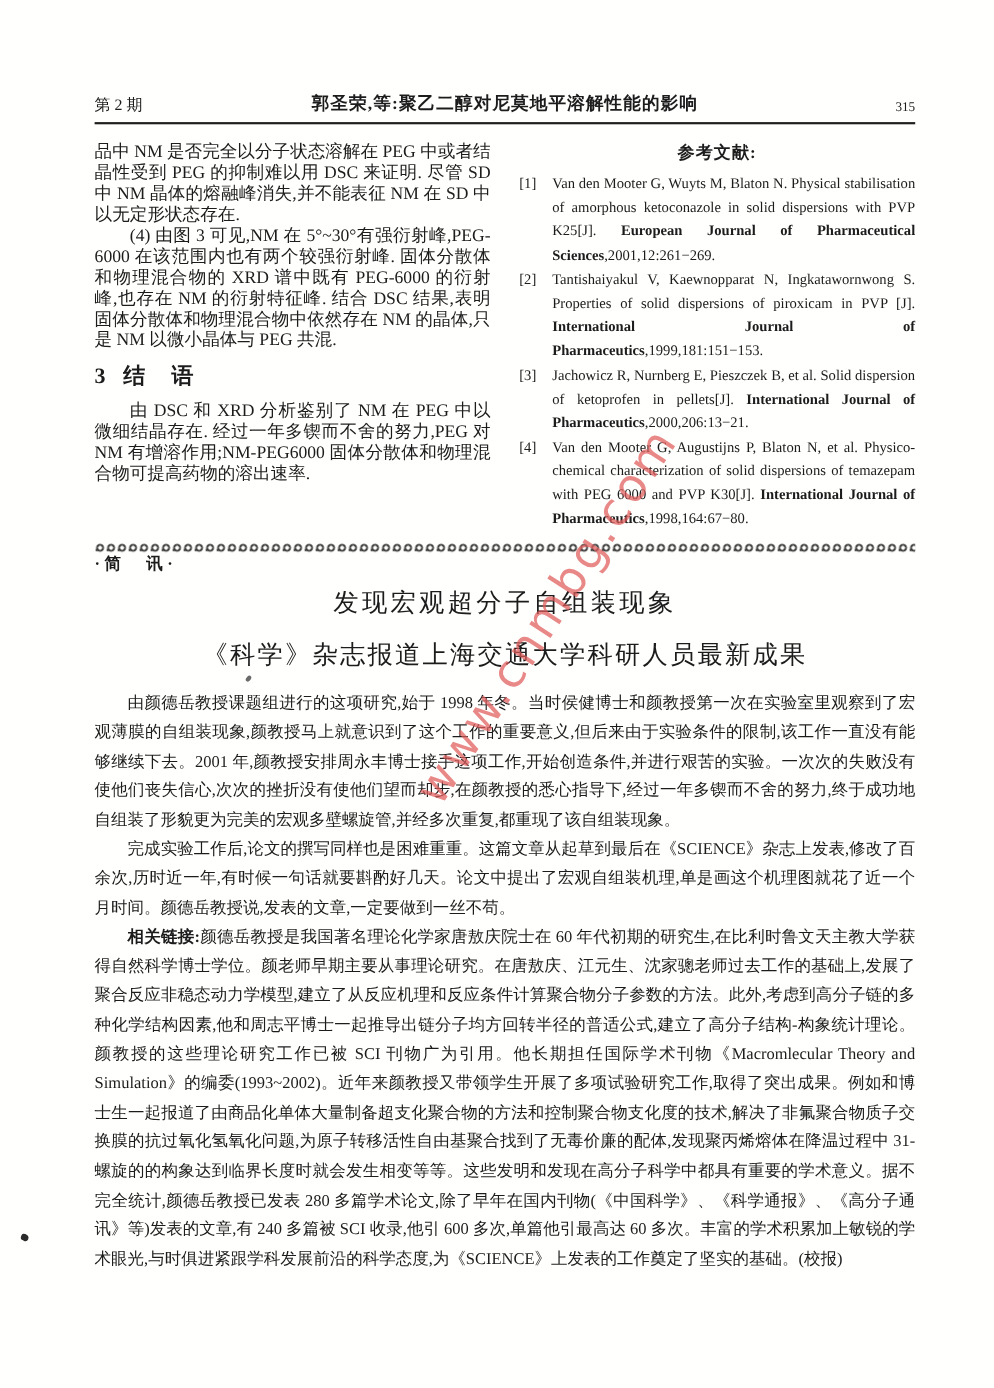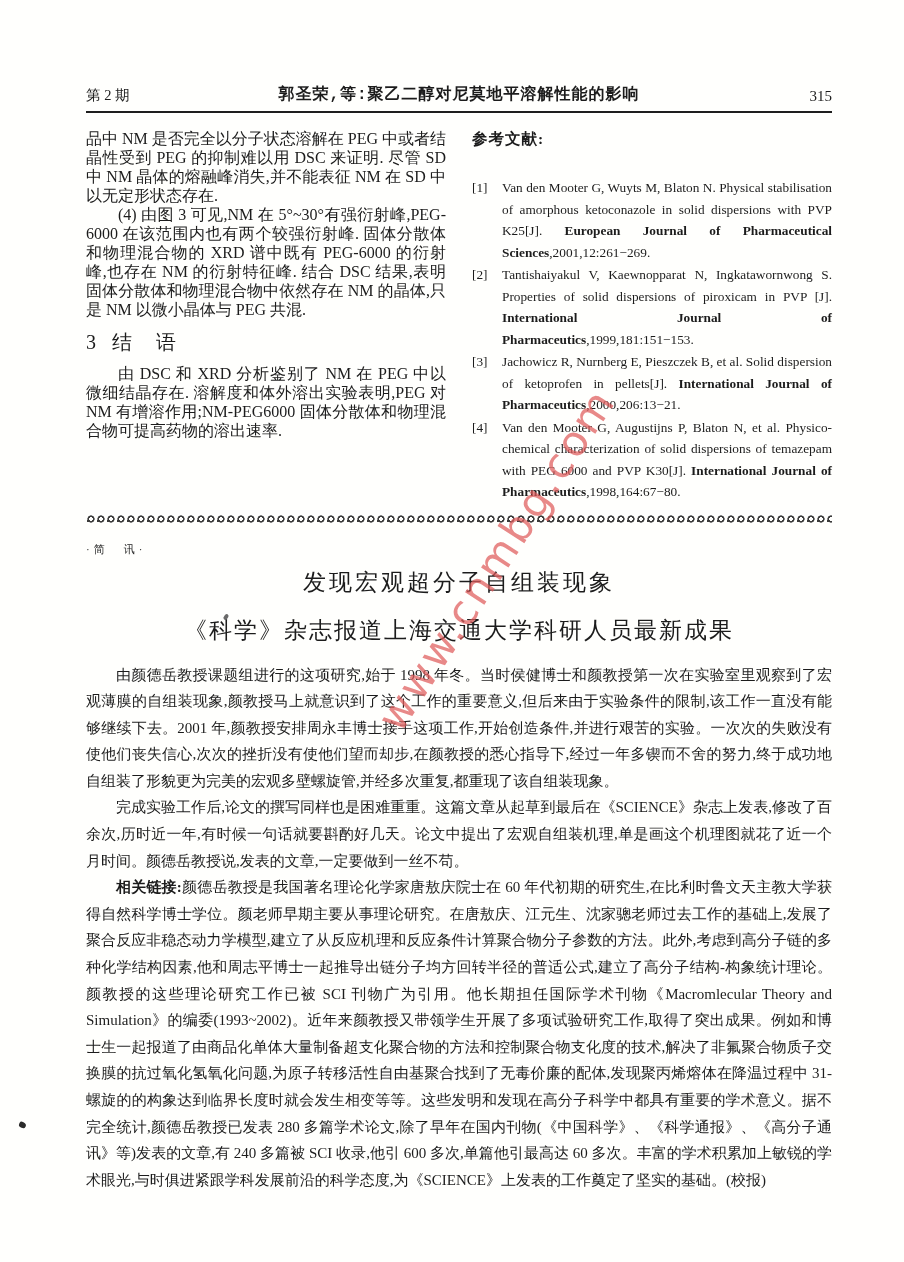--- a/index.html
+++ b/index.html
@@ -7,52 +7,52 @@
   .page {
     position:relative; width:904px; height:1262px; margin:0 auto;
     background:#fffffd; color:#1c1c1c; overflow:hidden;
     font-family:"Liberation Serif","DejaVu Serif",serif;
   }
   .inner { padding:84px 72px 0 86px; }
 
   
   .runhead { display:flex; align-items:flex-end; font-size:14.5px; }
   .runhead .issue { width:140px; }
-  .runhead .rtitle { flex:1; text-align:center; font-size:16px; font-weight:bold; letter-spacing:1px;font-family:Liberation Mono, monospace; }
-  .runhead .pageno { width:140px; text-align:right; font-size:15px; }
+  .runhead .rtitle { flex:1; text-align:center; font-size:16px; font-weight:bold; letter-spacing:1px; }
+  .runhead .pageno { width:140px; text-align:right; font-size:12px; }
   .headrule { border-bottom:2px solid #1e1e1e; margin-top:6px; }
 
   
   .cols { display:flex; gap:26px; margin-top:16px; }
   .col { flex:1; min-width:0; }
   .col-left { font-size:16px; line-height:19px; text-align:justify; }
   .col-left p.indent { text-indent:2em; }
-  .sec-head { font-size:20px; font-weight:normal; margin:14px 0 12px 0; letter-spacing:2px; }
+  .sec-head { font-size:20px; font-weight:bold; margin:14px 0 12px 0; letter-spacing:2px; }
   .sec-head .no { margin-right:16px; letter-spacing:0; }
 
   
-  .ref-head { font-size:15.5px; font-weight:bold; margin-bottom:27px; letter-spacing:1px; }
+  .ref-head { font-size:15.5px; font-weight:bold; margin-bottom:6px; letter-spacing:1px;text-align:center; }
   .refs { list-style:none; font-size:13.3px; line-height:21.5px; text-align:justify; }
   .ref { display:flex; margin-bottom:1px; }
   .ref .no { width:30px; flex:0 0 30px; }
   .ref .body { flex:1; }
   .ref .jrnl { font-weight:bold; }
 
   
   .ornament {
     margin-top:10px; height:10px;
     background-image:
       radial-gradient(circle at 5px 5px, rgba(45,45,45,0) 1.7px, #3b3b3b 2.1px, #3b3b3b 3.3px, rgba(45,45,45,0) 3.9px),
       radial-gradient(circle at 2px 7px, #3b3b3b 0.8px, rgba(45,45,45,0) 1.4px);
     background-size:10px 10px, 10px 10px;
     background-repeat:repeat-x;
   }
 
   
-  .news-label { margin-top:18px; font-size:11px; font-weight:normal; letter-spacing:4px; }
+  .news-label { font-size:15px; font-weight:bold; letter-spacing:4px; }
   .news-title { text-align:center; font-weight:normal; }
   .news-title .t1 { font-size:23px; letter-spacing:3px; margin-top:10px; }
   .news-title .t2 { font-size:23px; letter-spacing:2px; margin-top:17px; }
   .news-body { margin-top:16px; font-size:15px; line-height:26.6px; text-align:justify; }
   .news-body p { text-indent:2em; }
   .bold { font-weight:bold; }
 
   
   .watermark {
     position:absolute; left:388px; top:702px; width:340px;
@@ -81,21 +81,21 @@
     <div class="headrule"></div>
 
     <div class="cols">
 
       <div class="col col-left">
         <p>品中 NM 是否完全以分子状态溶解在 PEG 中或者结晶性受到 PEG 的抑制难以用 DSC 来证明. 尽管 SD 中 NM 晶体的熔融峰消失,并不能表征 NM 在 SD 中以无定形状态存在.</p>
         <p class="indent">(4) 由图 3 可见,NM 在 5°~30°有强衍射峰,PEG-6000 在该范围内也有两个较强衍射峰. 固体分散体和物理混合物的 XRD 谱中既有 PEG-6000 的衍射峰,也存在 NM 的衍射特征峰. 结合 DSC 结果,表明固体分散体和物理混合物中依然存在 NM 的晶体,只是 NM 以微小晶体与 PEG 共混.</p>
         <div class="sec-head">
           <span class="no">3</span><span>结　语</span>
         </div>
-        <p class="indent">由 DSC 和 XRD 分析鉴别了 NM 在 PEG 中以微细结晶存在. 溶解度和体外溶出实验表明,PEG 对 NM 有增溶作用;NM-PEG6000 固体分散体和物理混合物可提高药物的溶出速率.</p>
+        <p class="indent">由 DSC 和 XRD 分析鉴别了 NM 在 PEG 中以微细结晶存在. 经过一年多锲而不舍的努力,PEG 对 NM 有增溶作用;NM-PEG6000 固体分散体和物理混合物可提高药物的溶出速率.</p>
       </div>
 
       <div class="col">
         <div class="ref-head">参考文献:</div>
         <ul class="refs">
           <li class="ref">
             <span class="no">[1]</span>
             <span class="body"><span>Van den Mooter G, Wuyts M, Blaton N. Physical stabilisation of amorphous ketoconazole in solid dispersions with PVP K25[J]. </span><span class="jrnl">European Journal of Pharmaceutical Sciences</span><span>,2001,12:261−269.</span></span>
           </li>
           <li class="ref">

